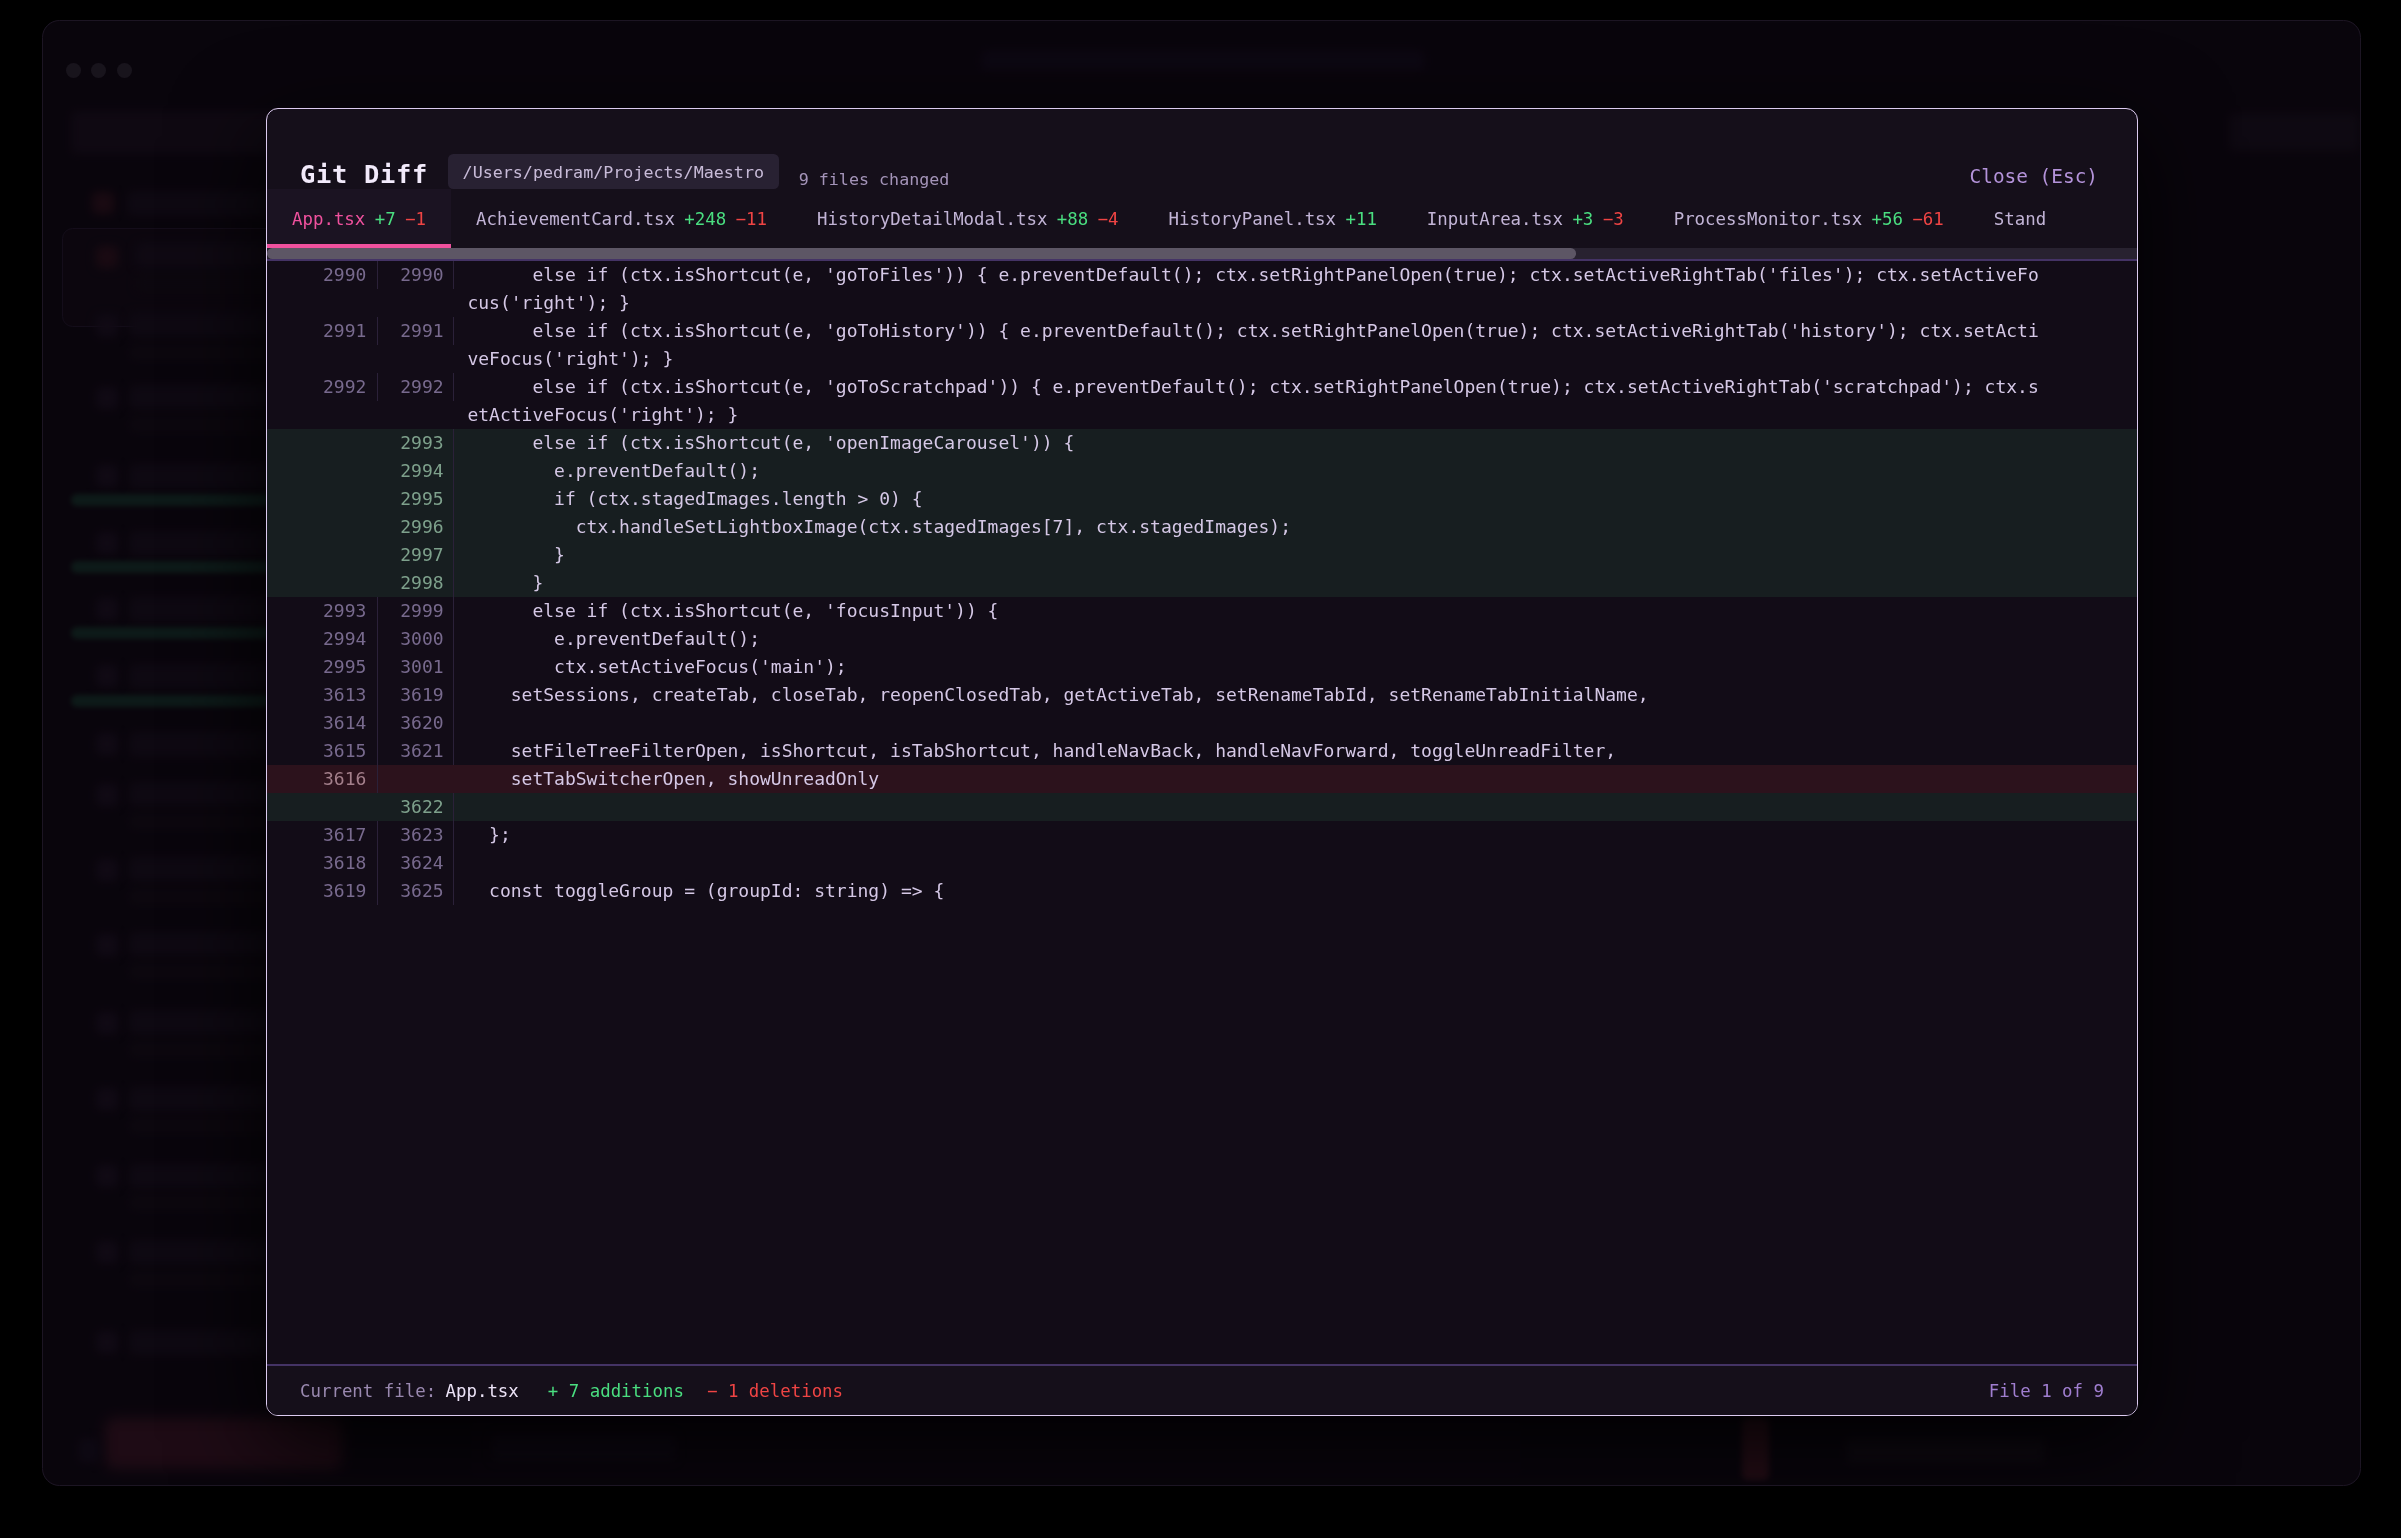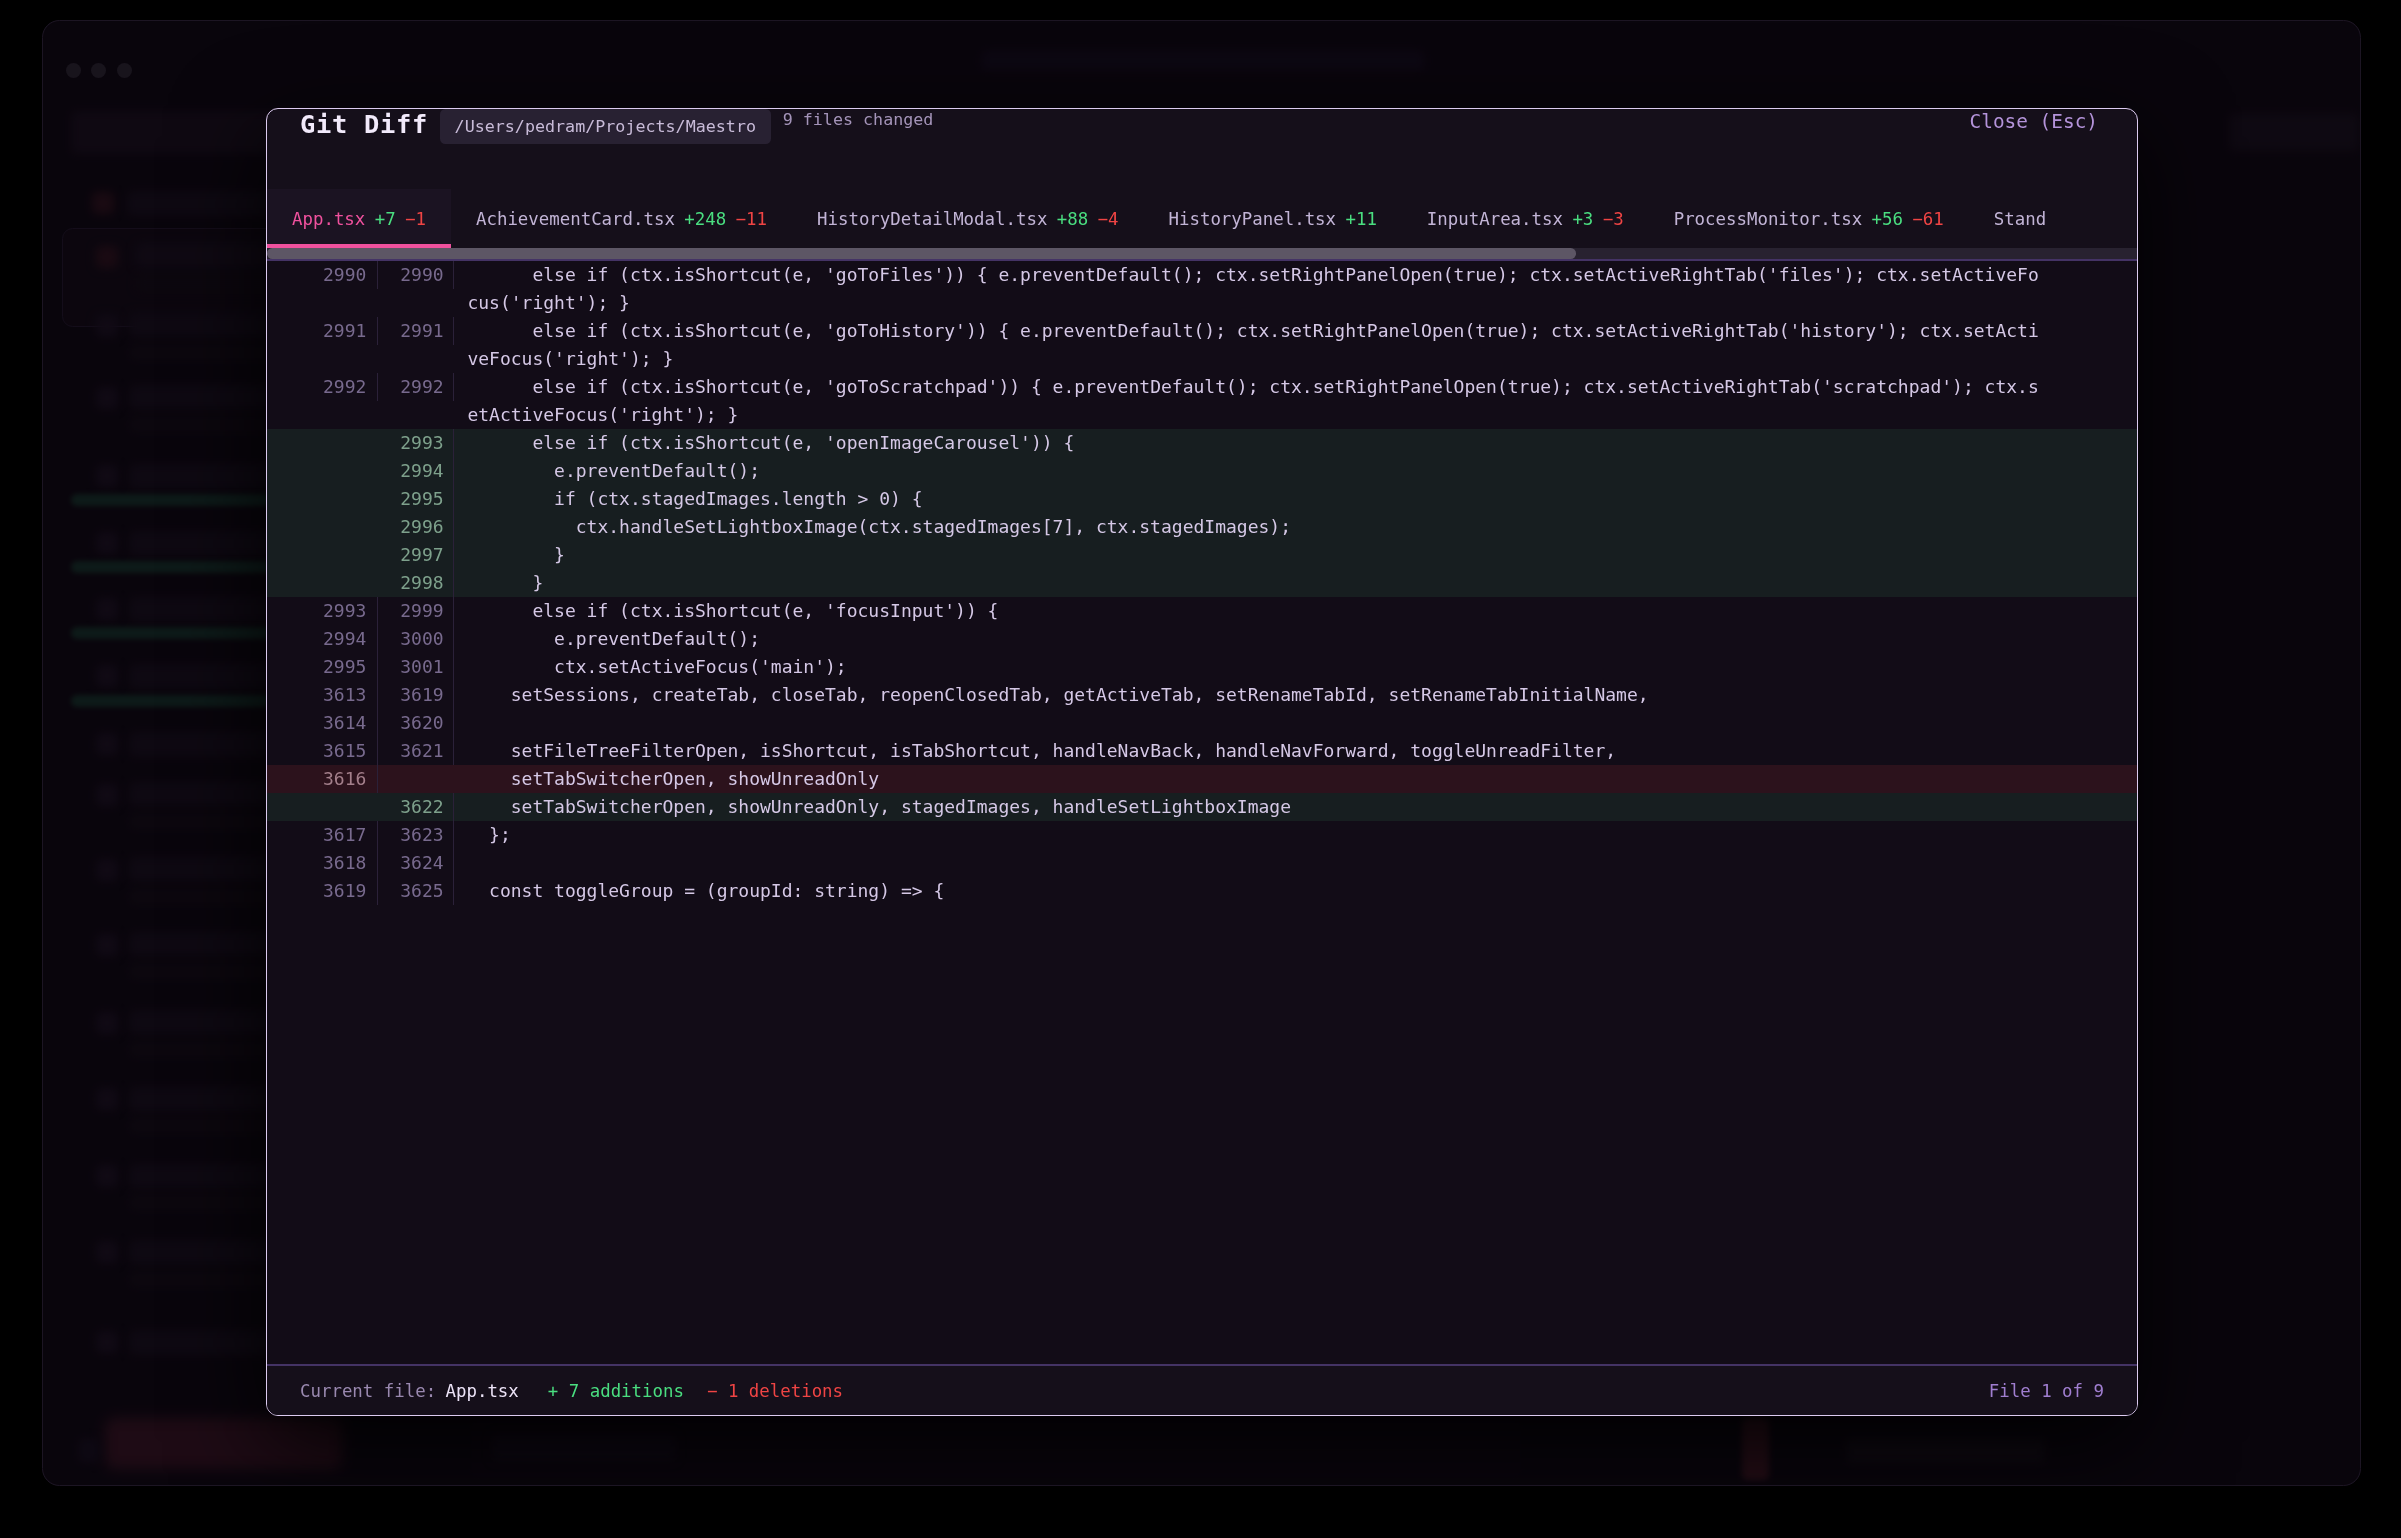--- a/index.html
+++ b/index.html
@@ -32,21 +32,21 @@
 
   .overlay{position:absolute;inset:0;background:rgba(5,2,8,.55);border-radius:17.4px;z-index:4}
 
   
   .modal{
     position:absolute;left:223px;top:87px;width:1872px;height:1308px;z-index:5;
     background:#150f1a;border:1.3px solid #dccbf0;border-radius:12px;
     box-shadow:0 27px 94px rgba(0,0,0,.9);
     display:flex;flex-direction:column;overflow:hidden;
   }
-  .modal-header{display:flex;align-items:flex-start;gap:12px;padding:0 33px;height:80px;flex:0 0 80px}
+  .modal-header{display:flex;align-items:flex-end;gap:20px;padding:0 33px;height:80px;flex:0 0 80px}
   .modal-title{margin:0;font-size:25.4px;font-weight:bold;color:#f2eafb;letter-spacing:0.7px}
   .path-badge{background:#282132;color:#c8bbd8;font-size:16.7px;padding:7.4px 14.7px;border-radius:5.3px}
   .files-changed{color:#a494b9;font-size:16.7px}
   .close-btn{margin-left:auto;background:none;border:none;color:#b493da;font-size:19.4px;
     font-family:"DejaVu Sans Mono",monospace;cursor:pointer}
 
   .tabs{display:flex;align-items:stretch;height:59px;flex:0 0 59px;overflow:hidden;white-space:nowrap}
   .tab{display:flex;align-items:center;gap:9.4px;padding:0 25px;font-size:17.4px;position:relative;cursor:pointer;flex:0 0 auto}
   .tab .tname{color:#c2b4d6}
   .tab .tadd{color:var(--added-green,#4ade80)}
@@ -290,21 +290,20 @@
             <div class="code">    setFileTreeFilterOpen, isShortcut, isTabShortcut, handleNavBack, handleNavForward, toggleUnreadFilter,</div>
           </div>
           <div class="drow removed">
             <span class="gold">3616</span>
             <span class="gnew"></span>
             <div class="code">    setTabSwitcherOpen, showUnreadOnly</div>
           </div>
           <div class="drow added">
             <span class="gold"></span>
             <span class="gnew">3622</span>
-            <div class="code">    setTabSwitcherOpen, showUnreadOnly, stagedImages, handleSetLightboxImage</div>
           </div>
           <div class="drow context">
             <span class="gold">3617</span>
             <span class="gnew">3623</span>
             <div class="code">  };</div>
           </div>
           <div class="drow context">
             <span class="gold">3618</span>
             <span class="gnew">3624</span>
             <div class="code"></div>

